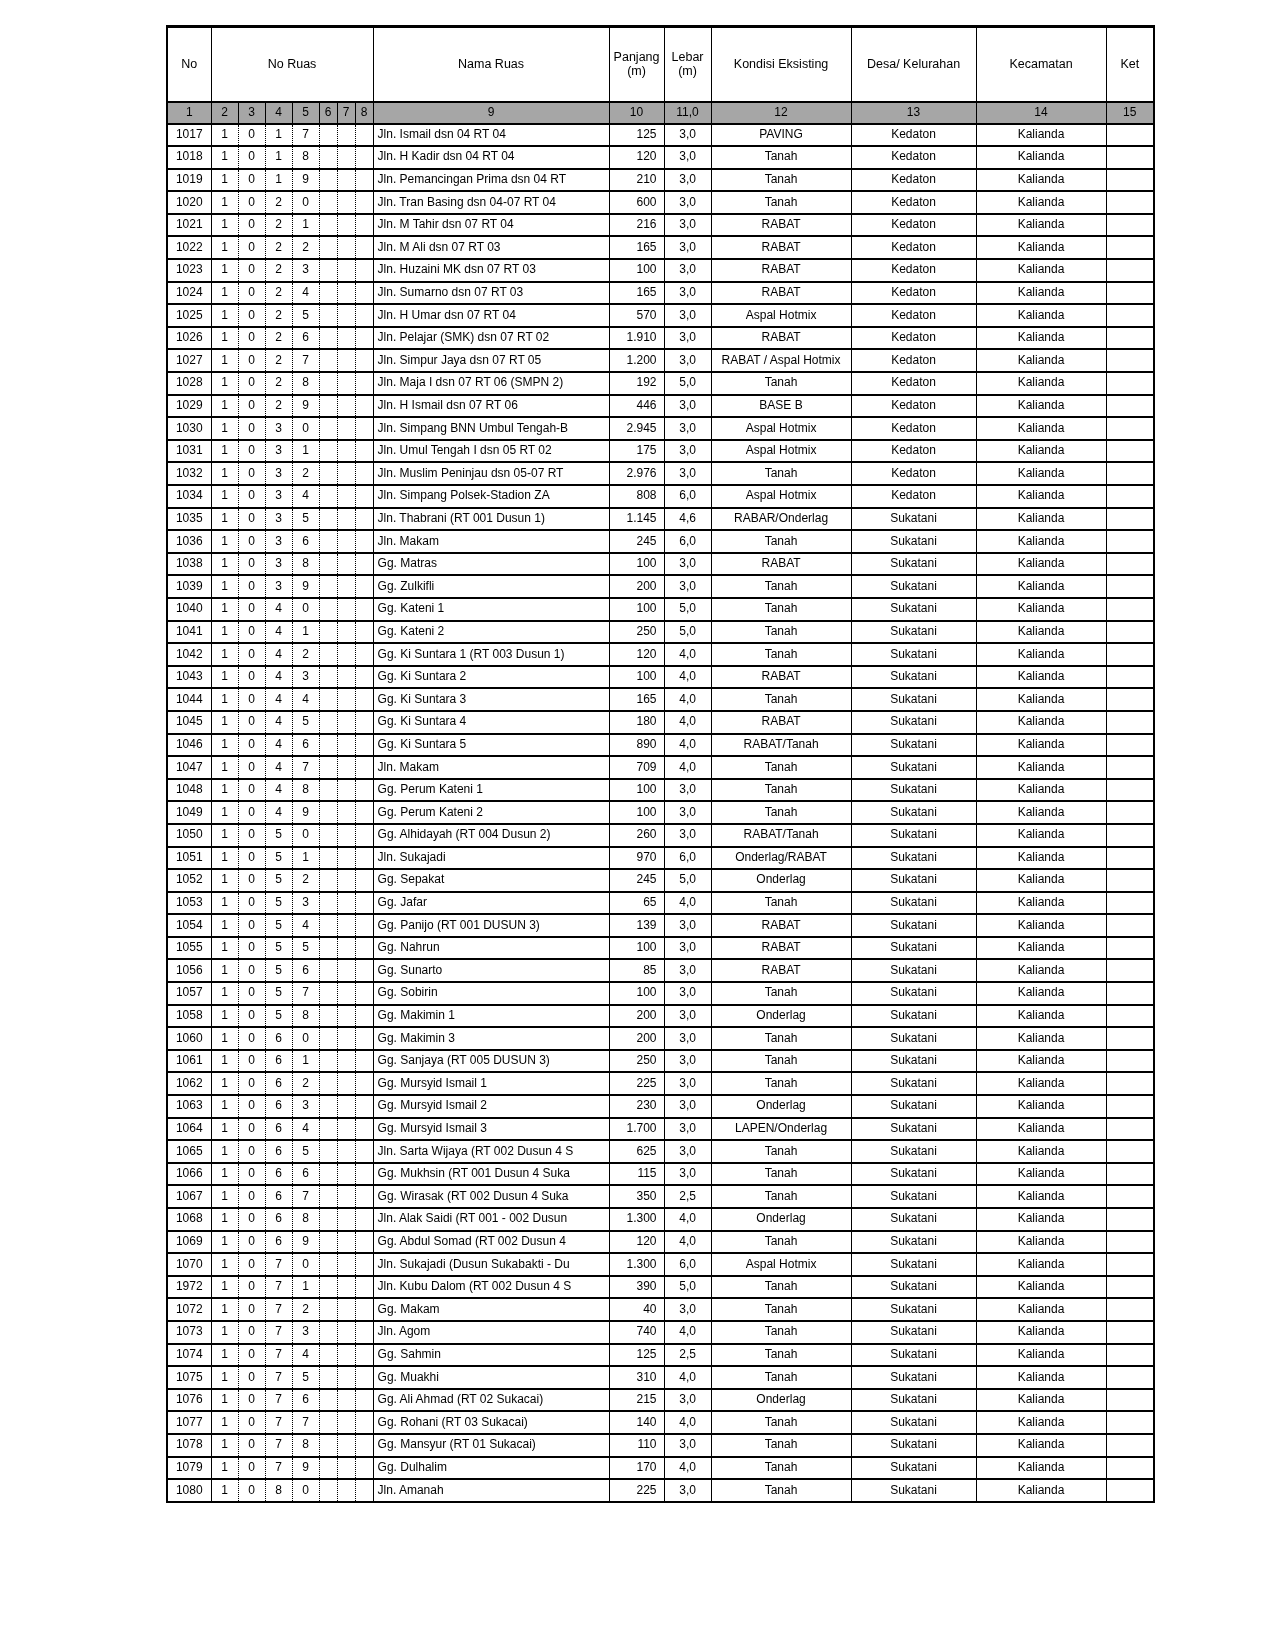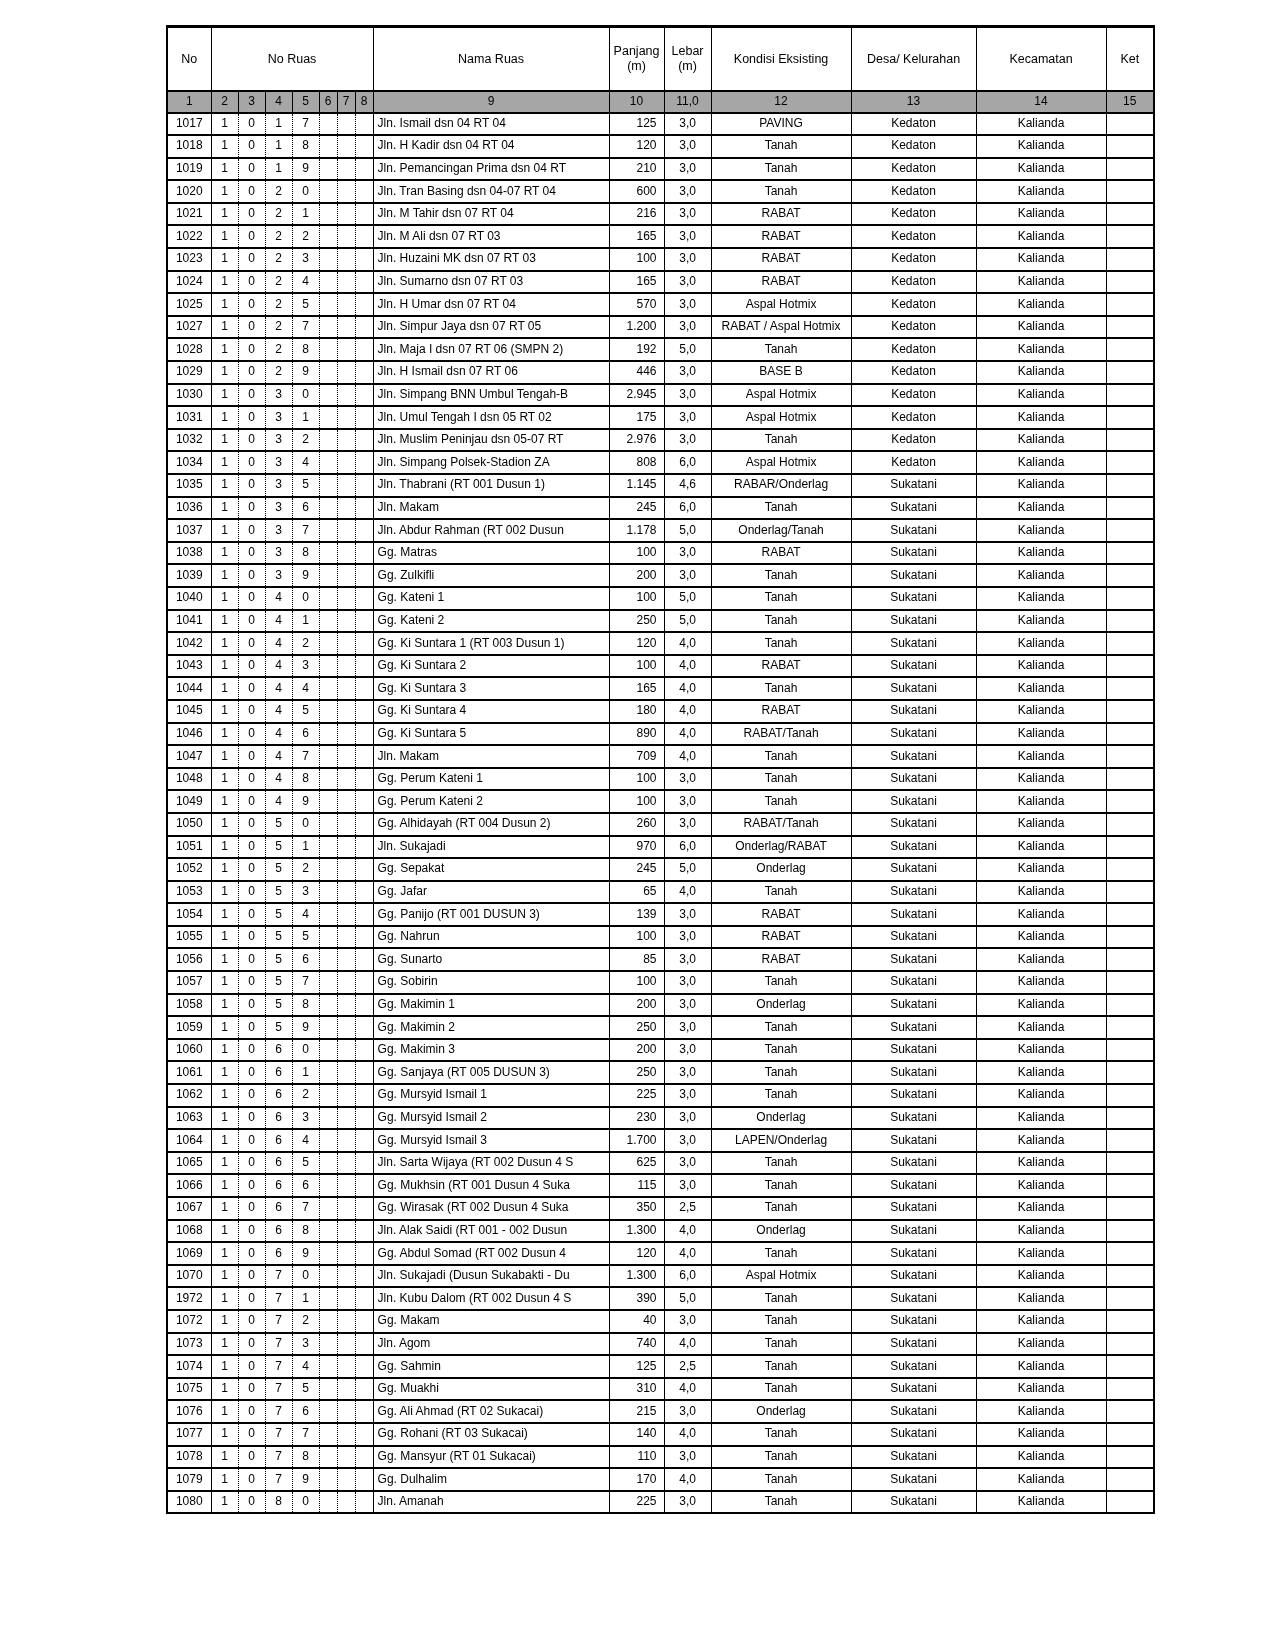--- a/index.html
+++ b/index.html
@@ -25,21 +25,21 @@
     border-bottom:2px solid #000;
     padding:0;
     font-size:12px;
     line-height:1.15;
     vertical-align:middle;
     overflow:hidden;
     white-space:nowrap;
     font-weight:normal;
     color:#000;
   }
-  tr.head-row{height:64px;}
+  tr.head-row{height:75px;}
   tr.head-row th{
     text-align:center;
     font-size:12.5px;
     white-space:normal;
     padding:2px;
     background:#fff;
   }
   tr.num-row{height:22px;}
   tr.num-row td{
     text-align:center;
@@ -260,20 +260,37 @@
           <td class="c-rd"></td>
           <td class="c-nama">Jln. H Umar dsn 07 RT 04</td>
           <td class="c-panjang">570</td>
           <td class="c-lebar">3,0</td>
           <td class="c-kondisi">Aspal Hotmix</td>
           <td class="c-desa">Kedaton</td>
           <td class="c-kec">Kalianda</td>
           <td class="c-ket"></td>
         </tr>
         <tr>
+          <td class="c-no">1026</td>
+          <td class="c-rd">1</td>
+          <td class="c-rd">0</td>
+          <td class="c-rd">2</td>
+          <td class="c-rd">6</td>
+          <td class="c-rd"></td>
+          <td class="c-rd"></td>
+          <td class="c-rd"></td>
+          <td class="c-nama">Jln. Pelajar (SMK) dsn 07 RT 02</td>
+          <td class="c-panjang">1.910</td>
+          <td class="c-lebar">3,0</td>
+          <td class="c-kondisi">RABAT</td>
+          <td class="c-desa">Kedaton</td>
+          <td class="c-kec">Kalianda</td>
+          <td class="c-ket"></td>
+        </tr>
+        <tr>
           <td class="c-no">1027</td>
           <td class="c-rd">1</td>
           <td class="c-rd">0</td>
           <td class="c-rd">2</td>
           <td class="c-rd">7</td>
           <td class="c-rd"></td>
           <td class="c-rd"></td>
           <td class="c-rd"></td>
           <td class="c-nama">Jln. Simpur Jaya dsn 07 RT 05</td>
           <td class="c-panjang">1.200</td>
@@ -413,37 +430,20 @@
           <td class="c-rd"></td>
           <td class="c-nama">Jln. Makam</td>
           <td class="c-panjang">245</td>
           <td class="c-lebar">6,0</td>
           <td class="c-kondisi">Tanah</td>
           <td class="c-desa">Sukatani</td>
           <td class="c-kec">Kalianda</td>
           <td class="c-ket"></td>
         </tr>
         <tr>
-          <td class="c-no">1037</td>
-          <td class="c-rd">1</td>
-          <td class="c-rd">0</td>
-          <td class="c-rd">3</td>
-          <td class="c-rd">7</td>
-          <td class="c-rd"></td>
-          <td class="c-rd"></td>
-          <td class="c-rd"></td>
-          <td class="c-nama">Jln. Abdur Rahman (RT 002 Dusun</td>
-          <td class="c-panjang">1.178</td>
-          <td class="c-lebar">5,0</td>
-          <td class="c-kondisi">Onderlag/Tanah</td>
-          <td class="c-desa">Sukatani</td>
-          <td class="c-kec">Kalianda</td>
-          <td class="c-ket"></td>
-        </tr>
-        <tr>
           <td class="c-no">1038</td>
           <td class="c-rd">1</td>
           <td class="c-rd">0</td>
           <td class="c-rd">3</td>
           <td class="c-rd">8</td>
           <td class="c-rd"></td>
           <td class="c-rd"></td>
           <td class="c-rd"></td>
           <td class="c-nama">Gg. Matras</td>
           <td class="c-panjang">100</td>
@@ -782,37 +782,20 @@
           <td class="c-rd">0</td>
           <td class="c-rd">5</td>
           <td class="c-rd">8</td>
           <td class="c-rd"></td>
           <td class="c-rd"></td>
           <td class="c-rd"></td>
           <td class="c-nama">Gg. Makimin 1</td>
           <td class="c-panjang">200</td>
           <td class="c-lebar">3,0</td>
           <td class="c-kondisi">Onderlag</td>
-          <td class="c-desa">Sukatani</td>
-          <td class="c-kec">Kalianda</td>
-          <td class="c-ket"></td>
-        </tr>
-        <tr>
-          <td class="c-no">1059</td>
-          <td class="c-rd">1</td>
-          <td class="c-rd">0</td>
-          <td class="c-rd">5</td>
-          <td class="c-rd">9</td>
-          <td class="c-rd"></td>
-          <td class="c-rd"></td>
-          <td class="c-rd"></td>
-          <td class="c-nama">Gg. Makimin 2</td>
-          <td class="c-panjang">250</td>
-          <td class="c-lebar">3,0</td>
-          <td class="c-kondisi">Tanah</td>
           <td class="c-desa">Sukatani</td>
           <td class="c-kec">Kalianda</td>
           <td class="c-ket"></td>
         </tr>
         <tr>
           <td class="c-no">1060</td>
           <td class="c-rd">1</td>
           <td class="c-rd">0</td>
           <td class="c-rd">6</td>
           <td class="c-rd">0</td>

